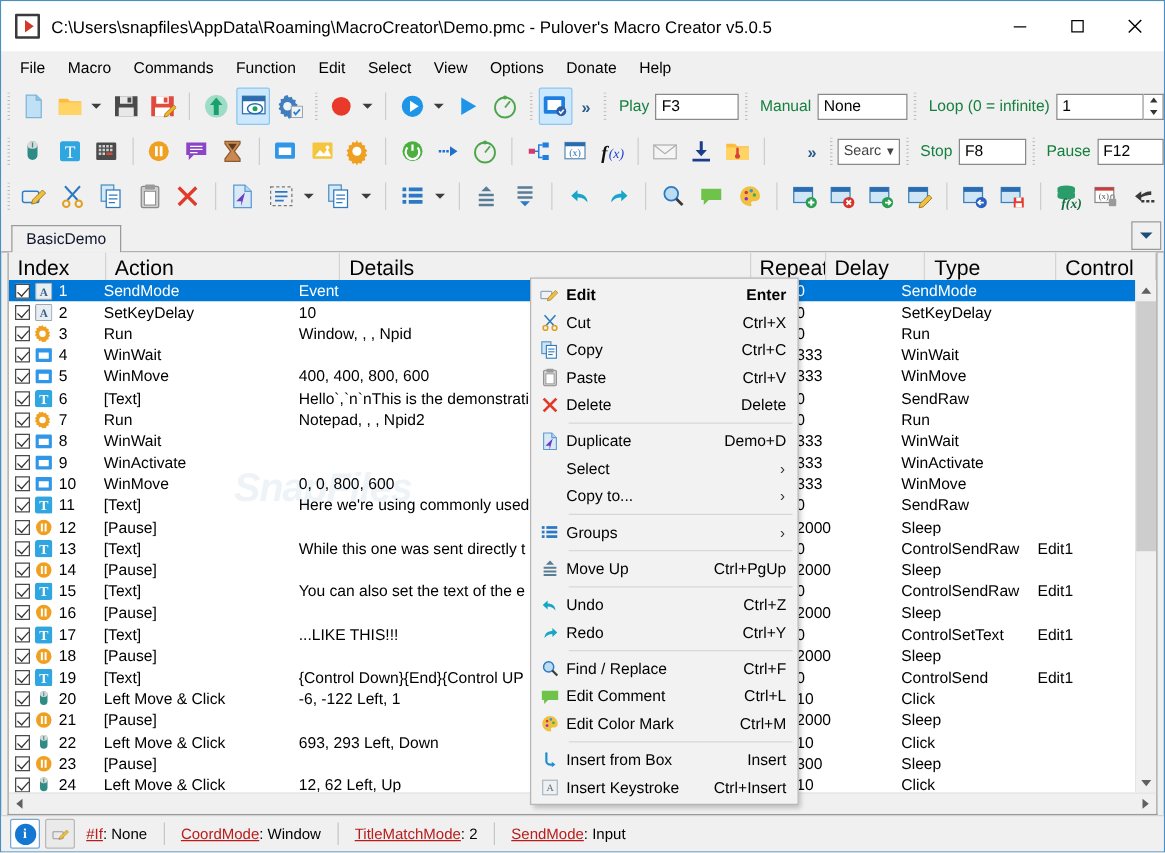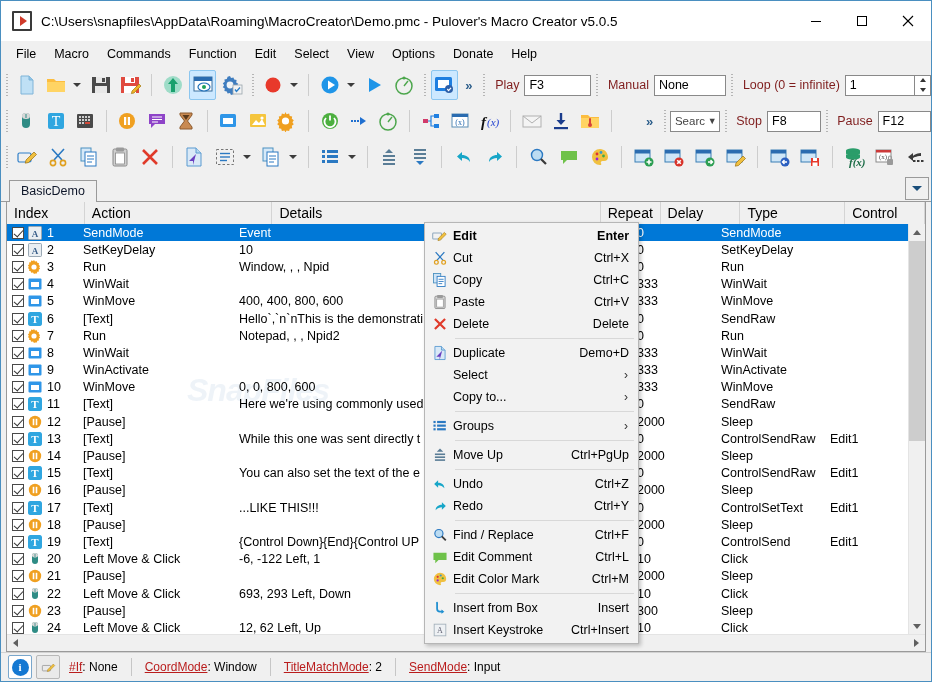--- a/index.html
+++ b/index.html
@@ -78,21 +78,21 @@
   }
   .tbtn.sel{background:#cce8ff;border:1px solid #8cc6ef;}
   .drop-arrow{
     width:14px;height:28px;display:flex;align-items:center;justify-content:center;margin-right:2px;
   }
   .drop-arrow i{
     width:0;height:0;border-left:4px solid transparent;border-right:4px solid transparent;
     border-top:4px solid #3c3c3c;display:block;
   }
   .chev{font-size:13px;color:#2b5d8a;margin:0 6px;font-weight:bold;}
-  .tb-label{font-size:12.5px;color:#7f1d1d;margin:0 5px 0 6px;white-space:nowrap;}
+  .tb-label{font-size:12.5px;color:#15803d;margin:0 5px 0 6px;white-space:nowrap;}
   .tb-input{
     border:1px solid #898989;background:#fff;height:21px;box-sizing:border-box;
     font-family:"Liberation Sans",sans-serif;font-size:12.5px;color:#000;
     padding:0 4px;display:flex;align-items:center;
   }
   .tb-combo{
     border:1px solid #898989;background:#fff;height:21px;box-sizing:border-box;
     font-size:12px;color:#444;padding:0 2px 0 4px;display:flex;align-items:center;
     justify-content:space-between;width:54px;
   }
@@ -124,21 +124,21 @@
   }
   .tab-dropdown i{width:0;height:0;border-left:5px solid transparent;border-right:5px solid transparent;border-top:5px solid #1a4e7a;}
 
   
   .gridwrap{flex:1;position:relative;background:#fff;margin:0 5px;border:1px solid #9a9a9a;border-top:none;overflow:hidden;}
   .grid-head{
     display:flex;height:22px;background:#f0f0f0;border-bottom:1px solid #d4d4d4;
     position:relative;
   }
   .gh{
-    font-size:14px;color:#000;padding:3px 0 0 7px;box-sizing:border-box;
+    font-size:17px;color:#000;padding:3px 0 0 7px;box-sizing:border-box;
     border-right:1px solid #d4d4d4;height:22px;overflow:hidden;white-space:nowrap;
   }
   .rows{position:absolute;top:22px;left:0;right:0;bottom:16px;overflow:hidden;}
   .row{display:flex;height:17.2px;align-items:center;font-size:12.5px;color:#000;white-space:nowrap;}
   .row.sel{background:#0078d7;color:#fff;}
   .cb{
     width:12px;height:12px;border:1px solid #4a4a4a;box-sizing:border-box;background:#fff;
     margin-left:5px;margin-right:4px;position:relative;flex:none;
   }
   .cb:after{

